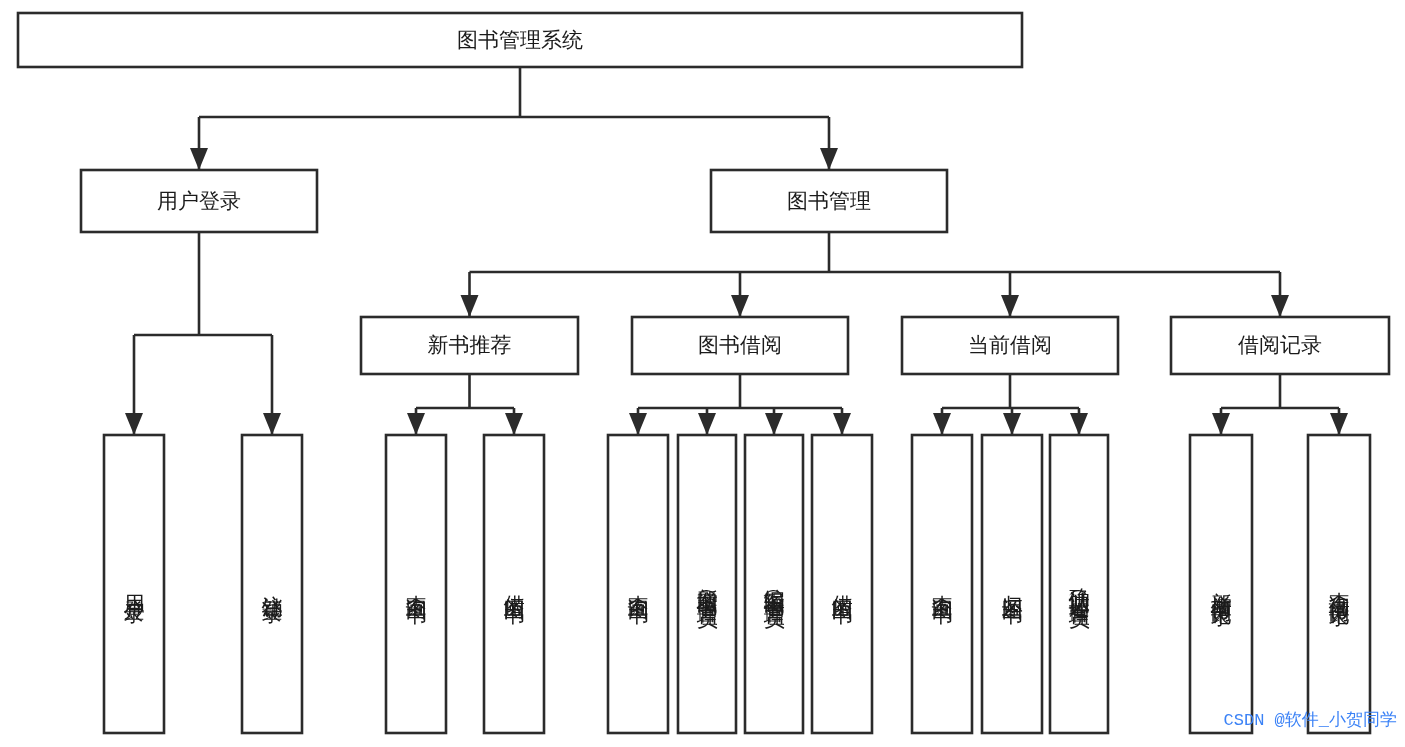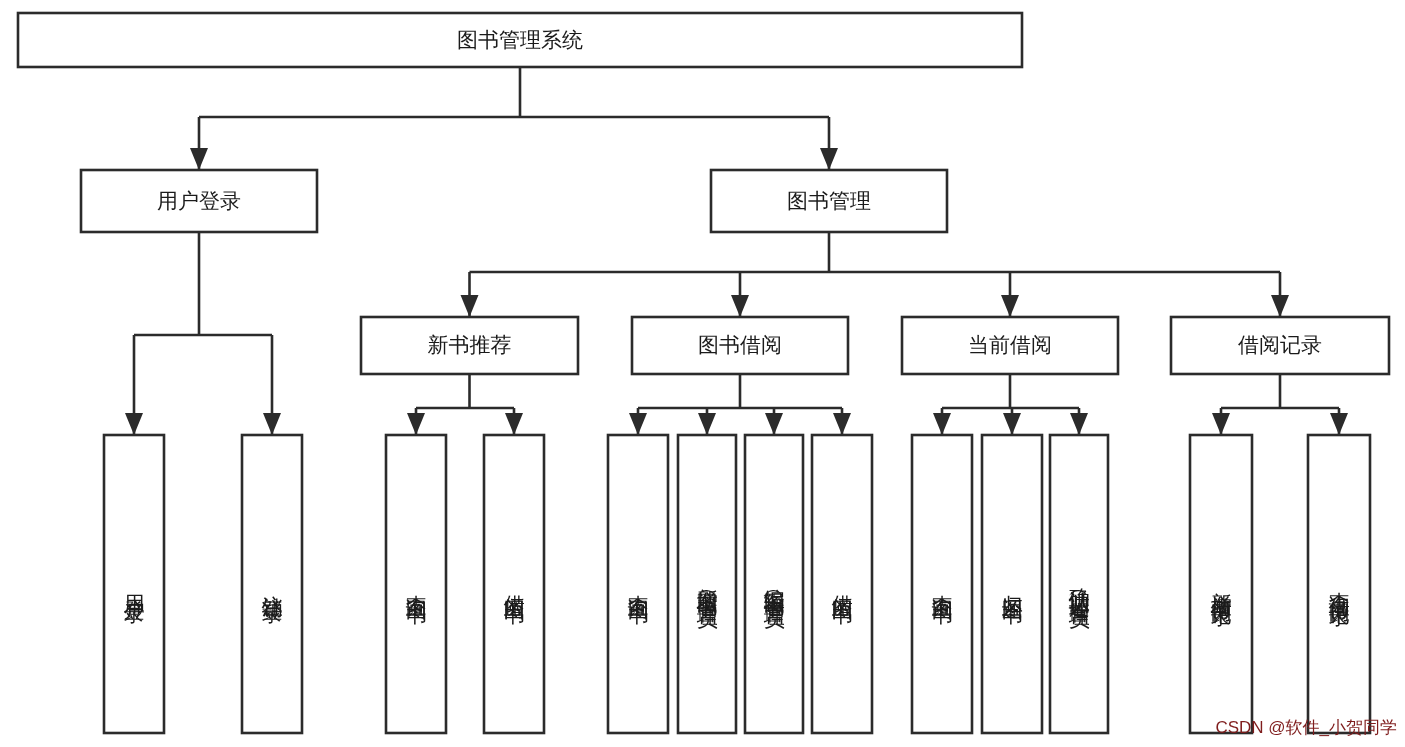--- a/index.html
+++ b/index.html
@@ -61,24 +61,24 @@
     display: flex;
     align-items: center;
     justify-content: center;
     text-align: center;
     white-space: nowrap;
     pointer-events: none;
   }
   #watermark {
     position: absolute;
     right: 8px;
-    bottom: 8px;
-    font-family: Liberation Sans, sans-serif;
+    bottom: 16px;
+    font-family: Liberation Mono, monospace;
     font-size: 17px;
-    color: #7f1d1d;
+    color: #3b82f6;
     white-space: nowrap;
     user-select: none;
   }
 </style>
 </head>
 <body>
 
 <div id="diagram-root">
   <svg id="tree-svg" viewBox="0 0 1405 747" xmlns="http://www.w3.org/2000/svg">
     <g id="edge-layer">

